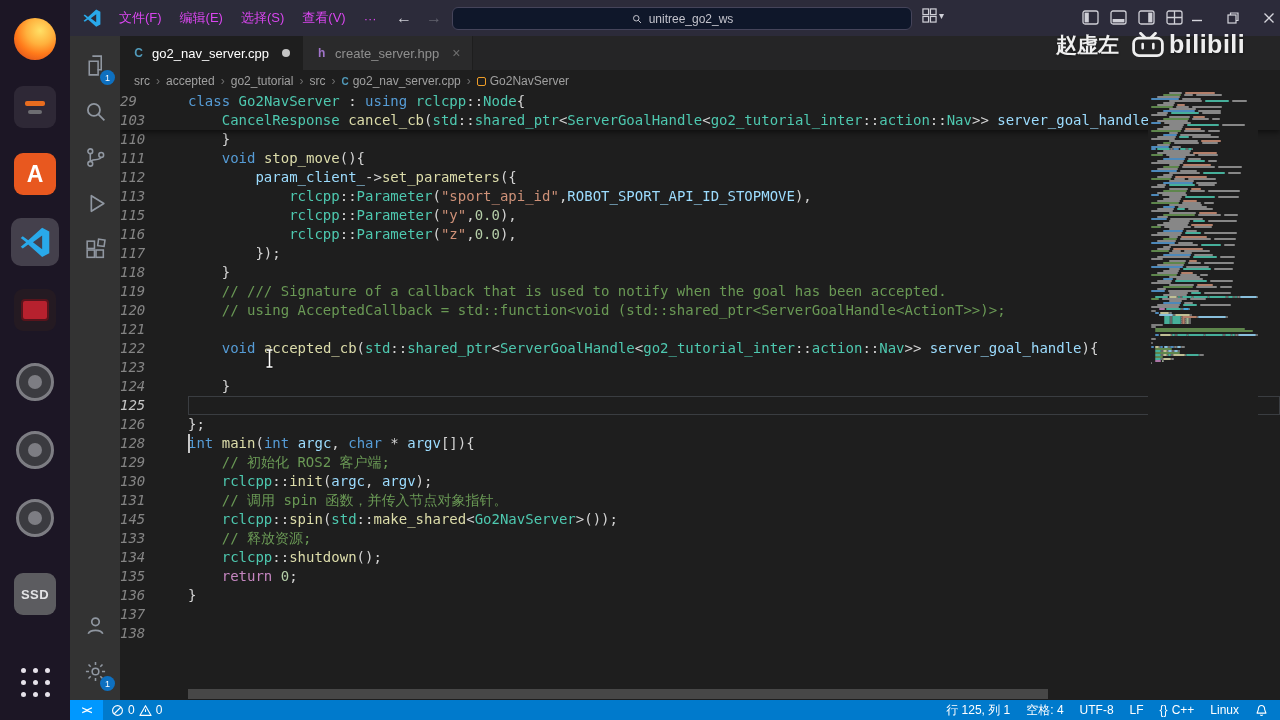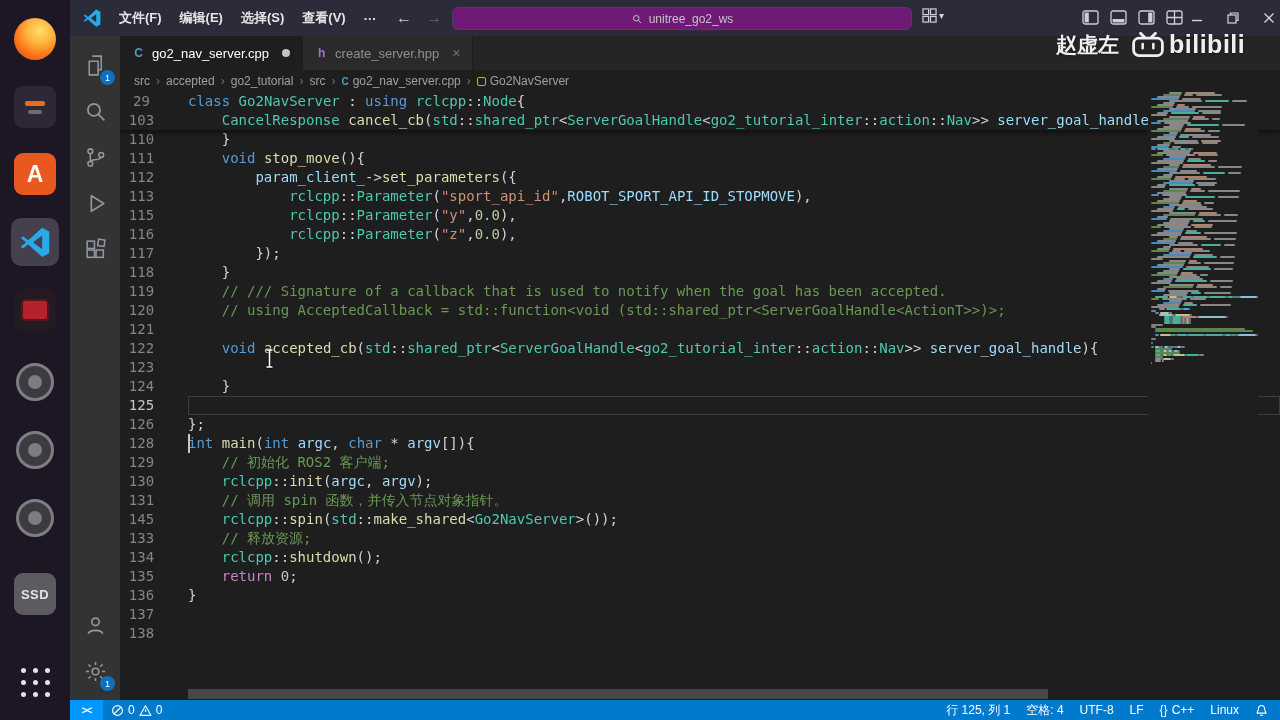--- a/index.html
+++ b/index.html
@@ -25,25 +25,25 @@
   .ring .inner { width:14px; height:14px; border-radius:50%; background:#7d7d83; }
   .tile-ssd { width:42px; height:42px; border-radius:9px; background:#5c5c60; color:#e3e3e5; font-weight:bold; font-size:13px;
     letter-spacing:.5px; display:flex; align-items:center; justify-content:center; }
   .appgrid { display:grid; grid-template-columns:repeat(3,8px); grid-template-rows:repeat(3,8px); gap:4px; }
   .appgrid i { width:5px; height:5px; border-radius:50%; background:#e6e2ea; justify-self:center; align-self:center; }
 
   
   .titlebar { position:absolute; left:70px; top:0; width:1210px; height:36px; background:#2c2b3a; z-index:10; }
   .vslogo { position:absolute; left:12px; top:8px; width:20px; height:20px; }
   .menus { position:absolute; left:40px; top:0; height:36px; display:flex; align-items:center; }
-  .menu-item { color:#e5e5e5; font-size:13px; padding:4px 9px; border-radius:4px; white-space:nowrap;font-weight:bold; }
+  .menu-item { color:#d946ef; font-size:13px; padding:4px 9px; border-radius:4px; white-space:nowrap; }
   .nav-arrows { position:absolute; left:326px; top:0; height:36px; display:flex; align-items:center; gap:14px; }
   .arrow { color:#cfcfd6; font-size:16px; }
   .arrow.dim { color:#62626e; }
-  .searchbox { position:absolute; left:382px; top:7px; width:460px; height:23px; background:#701a75;
+  .searchbox { position:absolute; left:382px; top:7px; width:460px; height:23px; background:#0f172a;
     border:1px solid #45445a; border-radius:6px; display:flex; align-items:center; justify-content:center;
     gap:6px; color:#c3c3cc; font-size:12px; }
   .tb-cells { position:absolute; left:852px; top:8px; display:flex; align-items:center; gap:2px; }
   .chev { color:#cfcfd6; font-size:10px; }
   .tb-layout { position:absolute; left:1012px; top:10px; display:flex; gap:11px; }
   .winctl { position:absolute; left:1116px; top:0px; display:flex; height:36px; align-items:center; gap:14px; }
   .winctl > div { width:22px; height:22px; display:flex; align-items:center; justify-content:center; color:#d6d6dd; font-size:16px; }
 
   
   .watermark { position:absolute; left:1056px; top:30px; z-index:60; display:flex; align-items:center; gap:13px;
@@ -76,21 +76,21 @@
   .bc-fileicon { color:#519aba; font-size:10px; font-weight:bold; }
   .bc-classicon { width:9px; height:9px; border:1.5px solid #ee9d28; border-radius:2px; display:inline-block; }
 
   
   .editor { position:relative; width:1160px; height:608px; background:#1e1e1e; overflow:hidden;
     font-family:"DejaVu Sans Mono","Liberation Mono",monospace; font-size:14px; }
   .sticky { position:absolute; top:0; left:0; right:0; z-index:3; background:#1e1e1e;
     box-shadow:0 3px 5px rgba(0,0,0,.45); }
   .code { padding-top:38px; }
   .code-row { display:flex; height:19px; line-height:19px; min-width:100%; width:max-content; }
-  .gutter { flex:0 0 68px; width:68px; text-align:center; padding-right:25px; color:#858585; }
+  .gutter { flex:0 0 68px; width:68px; text-align:left; padding-right:25px; color:#858585;font-style:italic; }
   .code-text { white-space:pre; color:#d4d4d4; flex:1; }
   .code-row.current .gutter { color:#c6c6c6; }
   .code-row.current .code-text { box-shadow:inset 0 0 0 1px #3a3d41; }
   .tk-kw{color:#569cd6} .tk-ctl{color:#c586c0} .tk-type{color:#4ec9b0} .tk-fn{color:#dcdcaa}
   .tk-var{color:#9cdcfe} .tk-const{color:#4fc1ff} .tk-str{color:#ce9178} .tk-num{color:#b5cea8}
   .tk-cmt{color:#6a9955} .tk-pun{color:#d4d4d4}
   .caret { position:absolute; left:68px; top:342px; width:2px; height:19px; background:#c8c8c8; z-index:4; }
   .minimap { position:absolute; right:22px; top:0; width:110px; height:608px; background:#1e1e1e; z-index:5; overflow:hidden; padding-left:3px; }
   .mm-row { display:flex; height:2px; }
   .mm-row i { display:block; height:2px; border-radius:1px; opacity:.85; }

